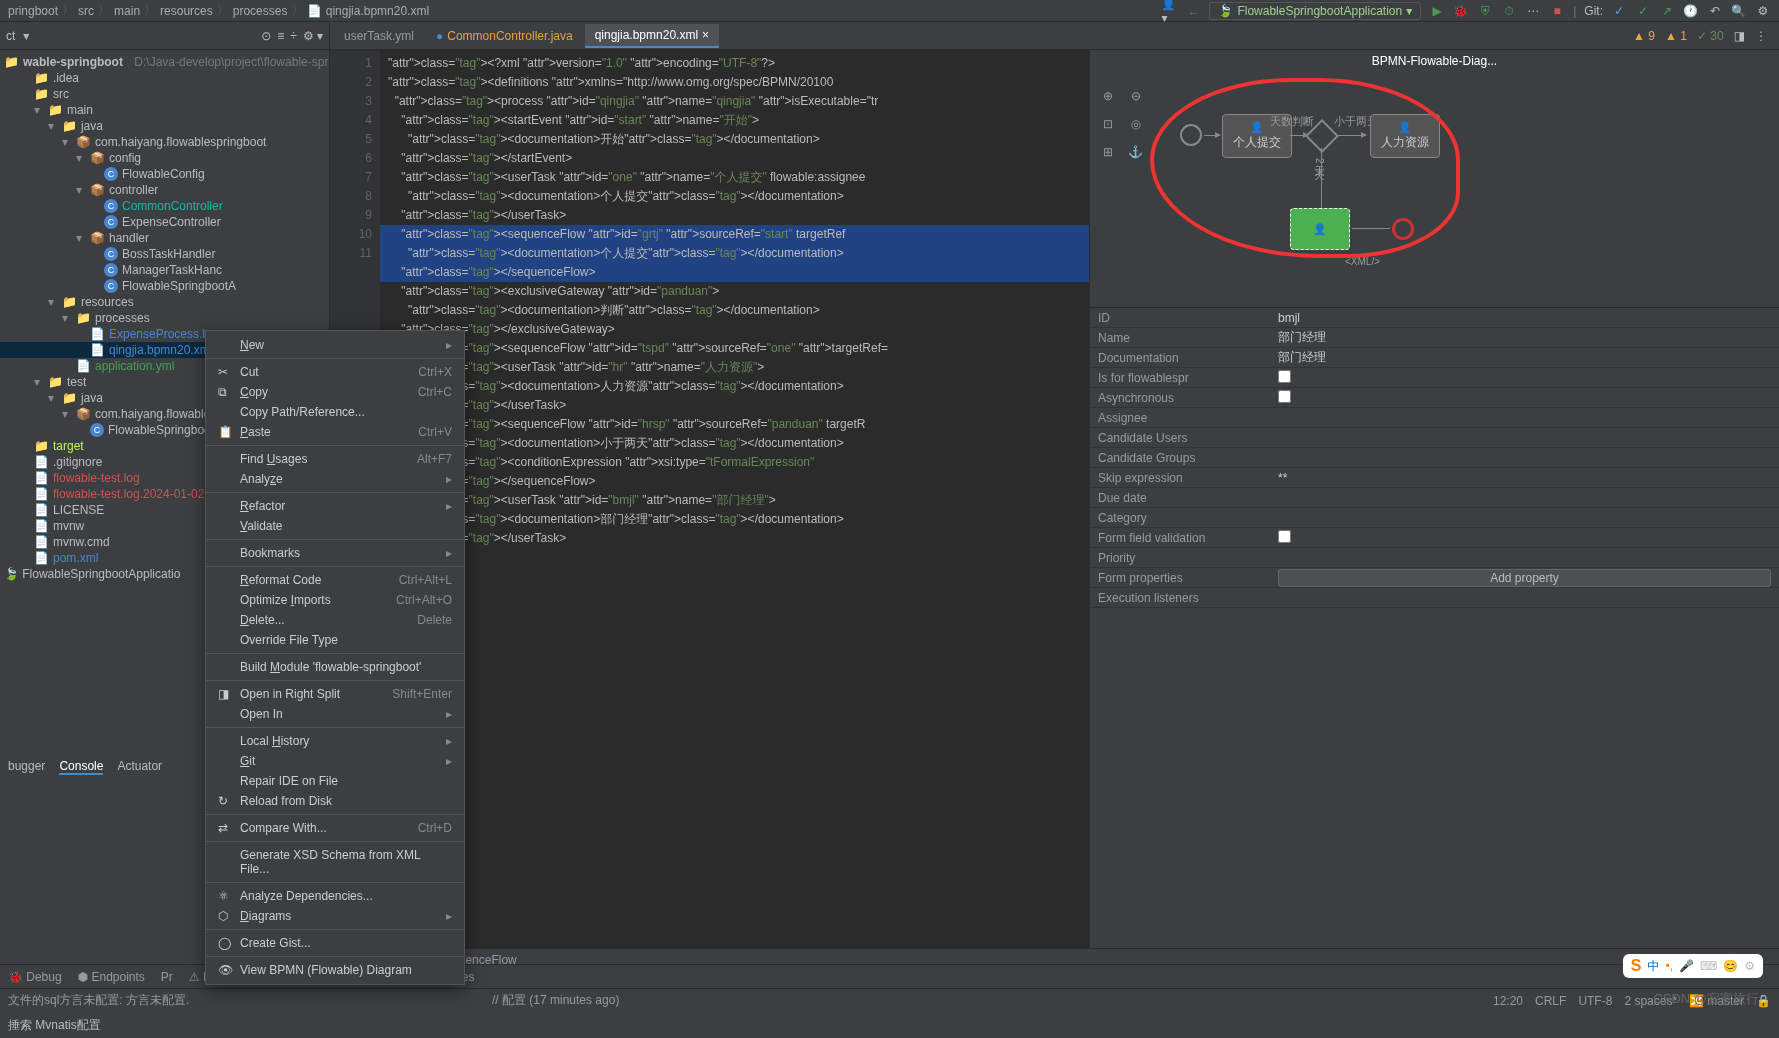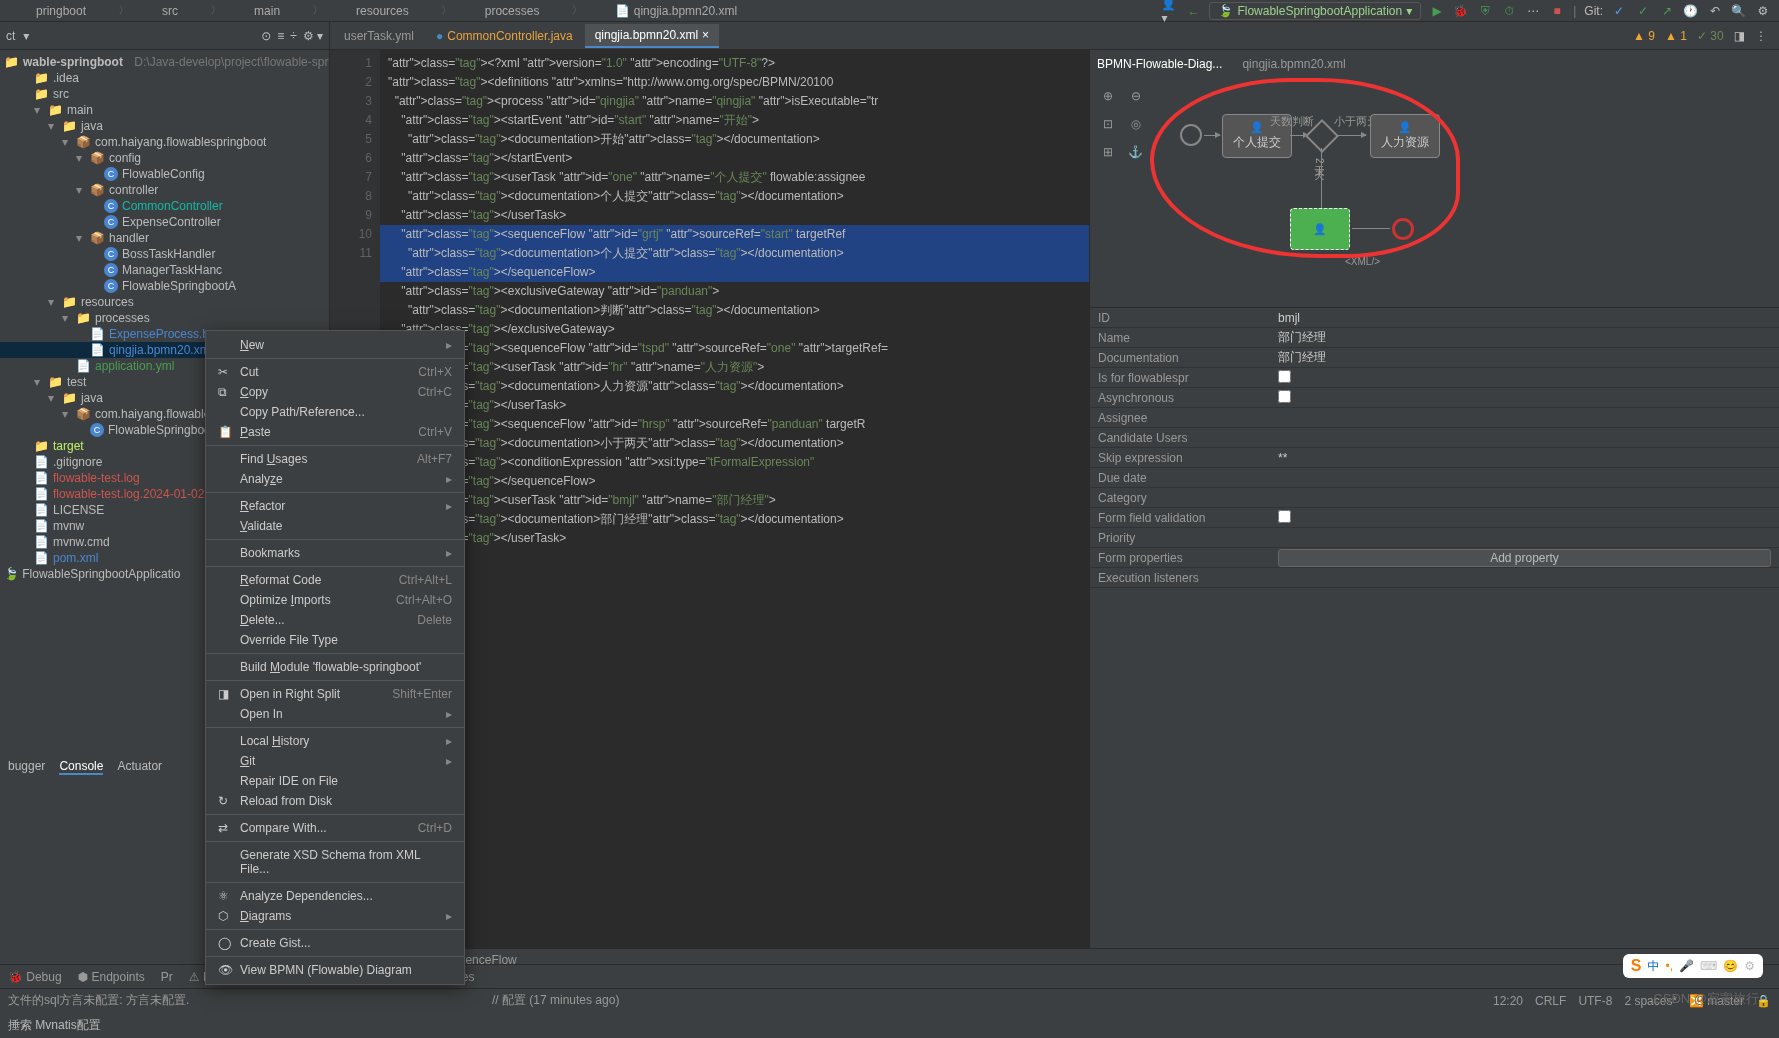--- a/index.html
+++ b/index.html
@@ -1,19 +1,19 @@
 <!DOCTYPE html>
 <html><head>
 <meta charset="utf-8">
 <style>
 * { margin:0; padding:0; box-sizing:border-box; font-family:"Segoe UI",Arial,sans-serif; font-size:12px; }
 body { background:#2b2b2b; color:#bbbbbb; overflow:hidden; width:1779px; height:1038px; position:relative; }
 .top-bar { height:22px; background:#3c3f41; display:flex; align-items:center; padding:0 8px; justify-content:space-between; border-bottom:1px solid #2b2b2b; }
 .breadcrumb { display:flex; align-items:center; gap:4px; color:#aaa; }
-.breadcrumb span { display:flex; align-items:center; gap:4px;margin-left:28px; }
+.breadcrumb span { display:flex; align-items:center; gap:4px; }
 .chev { color:#666; }
 .top-right { display:flex; align-items:center; gap:8px; }
 .run-config { background:#3c3f41; border:1px solid #555; padding:1px 8px; border-radius:3px; color:#9fd18b; display:flex; align-items:center; gap:4px; }
 .icon-btn { width:16px; height:16px; display:inline-flex; align-items:center; justify-content:center; }
 .main { display:flex; height:calc(100% - 90px); }
 .sidebar { width:330px; background:#3c3f41; border-right:1px solid #2b2b2b; display:flex; flex-direction:column; }
 .sidebar-tabs { display:flex; align-items:center; height:28px; padding:0 6px; gap:8px; border-bottom:1px solid #2b2b2b; }
 .sidebar-tabs-right { margin-left:auto; display:flex; gap:6px; }
 .tree { overflow-y:auto; flex:1; padding:4px 0; }
 .tree-row { display:flex; align-items:center; padding:1px 4px; gap:4px; white-space:nowrap; cursor:default; }
@@ -29,21 +29,21 @@
 .warn { color:#f0a732; }
 .editor-body { display:flex; flex:1; overflow:hidden; }
 .code-pane { flex:1; display:flex; overflow:hidden; background:#2b2b2b; }
 .gutter { width:50px; background:#313335; color:#606366; text-align:right; padding:4px 8px 4px 0; font-family:Consolas,monospace; }
 .gutter div { height:19px; line-height:19px; }
 .code { flex:1; padding:4px 0; font-family:Consolas,monospace; font-size:13px; overflow:hidden; }
 .code-line { height:19px; line-height:19px; white-space:pre; padding-left:8px; }
 .val { color:#6a8759; }
 .hl { background:#214283; }
 .right-panel { width:690px; display:flex; flex-direction:column; border-left:1px solid #2b2b2b; }
-.right-tabs { height:28px; background:#3c3f41; display:flex; align-items:center; padding:0 3px; gap:12px; }
+.right-tabs { height:28px; background:#3c3f41; display:flex; align-items:center; padding:0 3px; gap:12px;flex-direction:column; }
 .right-tab { color:#999; padding:4px 4px; }
 .right-tab.active { color:#fff; }
 .diagram { height:230px; background:#3c3f41; position:relative; border-bottom:1px solid #2b2b2b; }
 .diagram-tools { position:absolute; left:6px; top:6px; display:grid; grid-template-columns:repeat(2,24px); gap:4px; }
 .diagram-tools div { width:24px; height:24px; display:flex; align-items:center; justify-content:center; color:#999; }
 .node { position:absolute; background:#555; border:1px solid #888; border-radius:4px; color:#ccc; display:flex; flex-direction:column; align-items:center; justify-content:center; font-size:11px; padding:6px 10px; }
 .node.sel { background:#4caf50; border:1px dashed #fff; }
 .circ { position:absolute; width:22px; height:22px; border:2px solid #888; border-radius:50%; background:#3c3f41; }
 .diamond { position:absolute; width:24px; height:24px; border:2px solid #888; transform:rotate(45deg); background:#3c3f41; }
 .arrow { position:absolute; height:1px; background:#888; }
@@ -323,20 +323,24 @@
             </div>
             <div class="prop-row">
               <div class="prop-key">Assignee</div>
               <div class="prop-val"></div>
             </div>
             <div class="prop-row">
               <div class="prop-key">Candidate Users</div>
               <div class="prop-val"></div>
             </div>
             <div class="prop-row">
+              <div class="prop-key">Candidate Groups</div>
+              <div class="prop-val"></div>
+            </div>
+            <div class="prop-row">
               <div class="prop-key">Skip expression</div>
               <div class="prop-val">**</div>
             </div>
             <div class="prop-row">
               <div class="prop-key">Due date</div>
               <div class="prop-val"></div>
             </div>
             <div class="prop-row">
               <div class="prop-key">Category</div>
               <div class="prop-val"></div>

